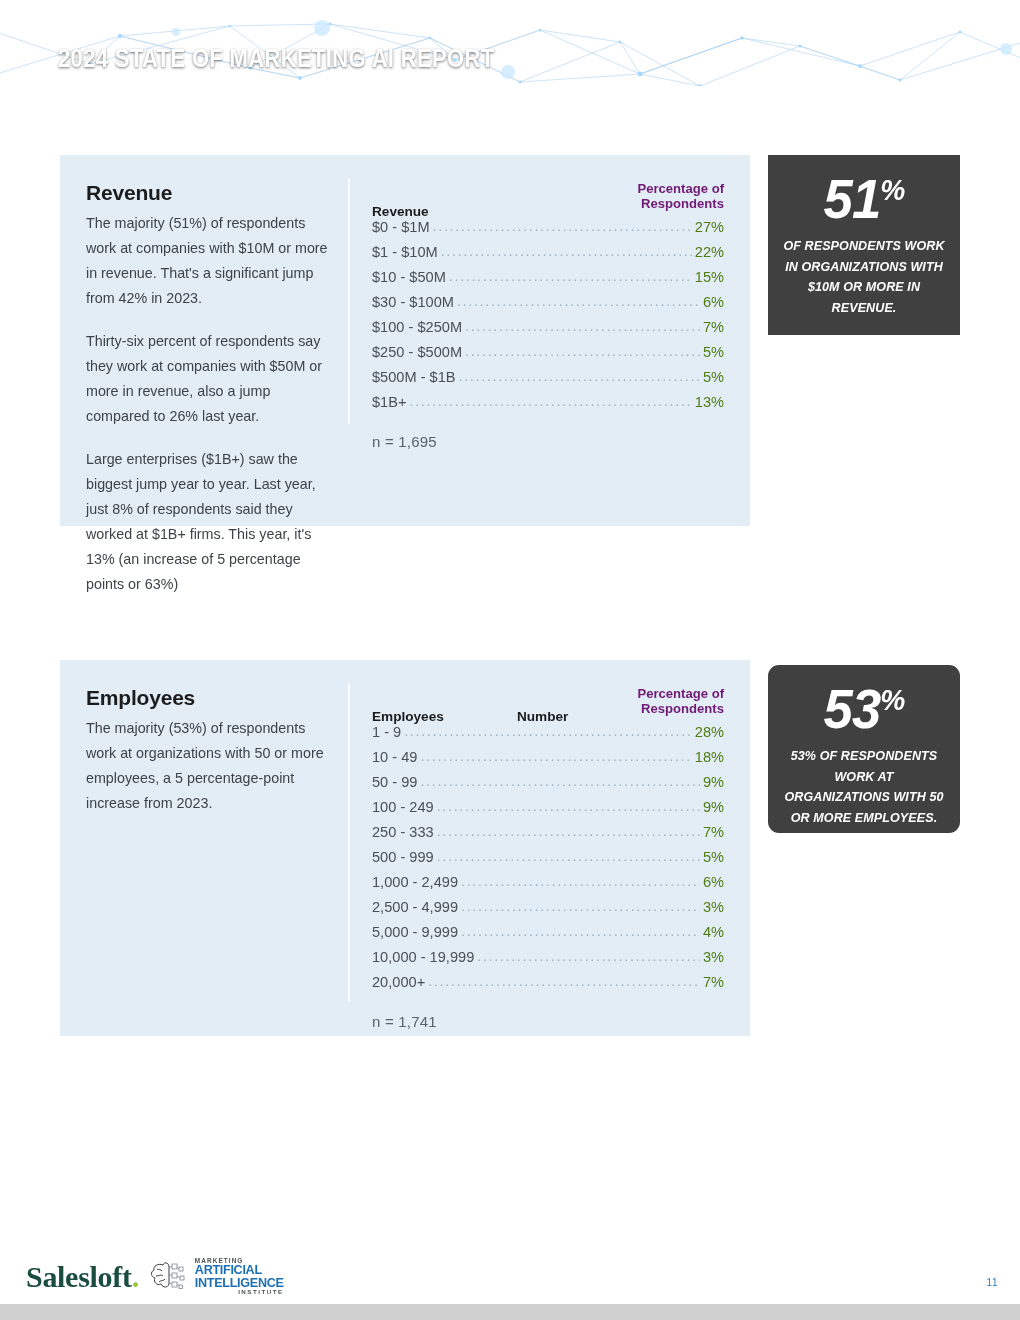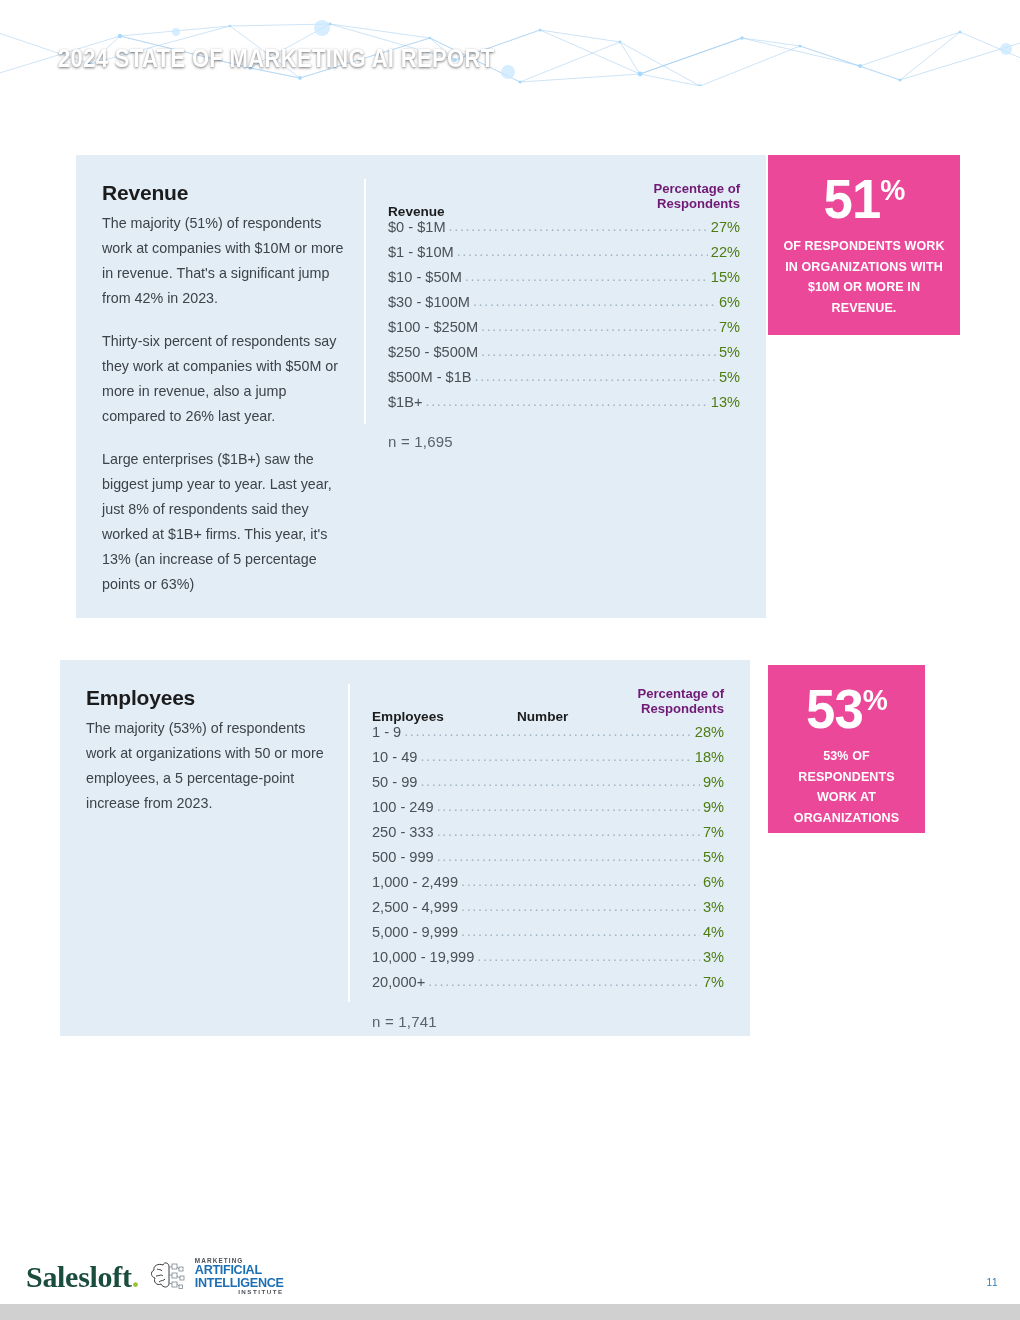--- a/index.html
+++ b/index.html
@@ -61,22 +61,22 @@
     text-shadow: 0 1px 3px rgba(0,0,0,0.55);
     white-space: nowrap;
   }
 
   
   .panel {
     position: absolute;
     background: #e2edf6;
   }
   #panel-revenue {
-    left: 76px; top: 155px;
-    width: 690px; height: 463px;
+    left: 60px; top: 155px;
+    width: 690px; height: 371px;
   }
   #panel-employees {
     left: 60px; top: 660px;
     width: 690px; height: 376px;
   }
   .panel-divider {
     position: absolute;
     top: 24px;
     width: 2px;
     background: #ffffff;
@@ -167,26 +167,27 @@
   .n-note {
     margin-top: 14px;
     font-size: 15px;
     color: #5a636b;
     letter-spacing: 0.2px;
   }
 
   
   .stat {
     position: absolute;
-    background: #ec4899;
+    background: #404040;
     color: #ffffff;
     text-align: center;
+    font-style: italic;
   }
   #stat-revenue { left: 768px; top: 155px; width: 192px; height: 180px; }
-  #stat-employees { left: 768px; top: 665px; width: 157px; height: 168px; }
+  #stat-employees { left: 768px; top: 665px; width: 192px; height: 168px; border-radius: 11px; }
   .stat-big {
     font-size: 56px;
     font-weight: bold;
     line-height: 1;
     letter-spacing: -1px;
     transform: scaleX(0.94);
     margin-top: 16px;
   }
   .stat-big .pct {
     font-size: 30px;

